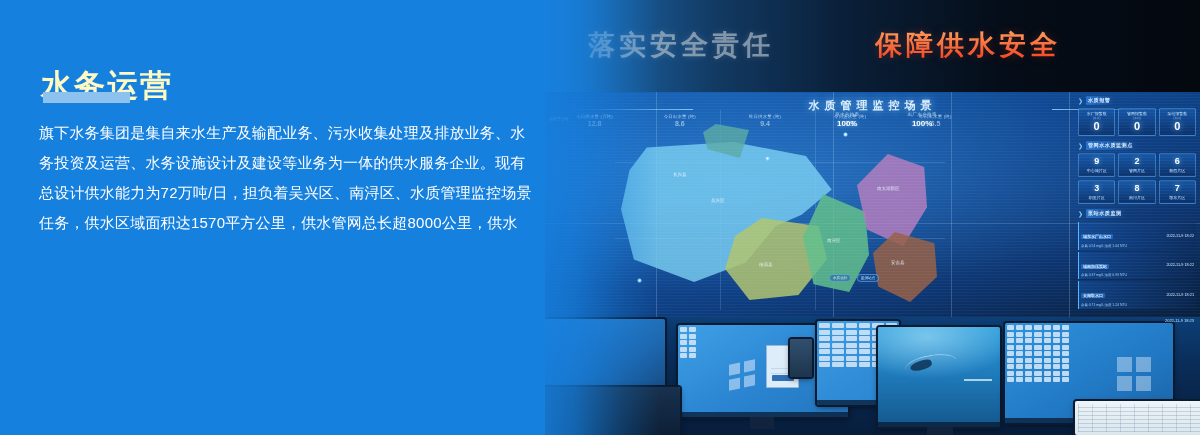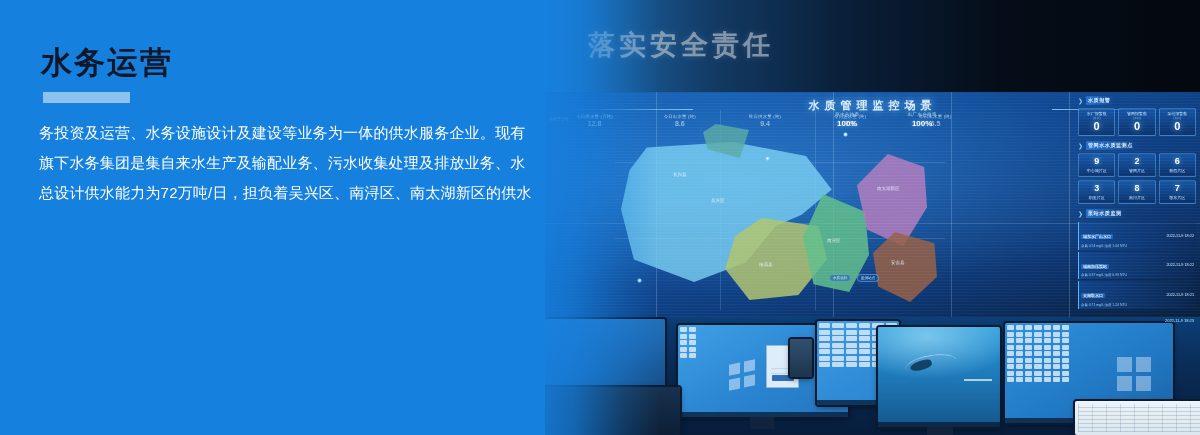--- a/index.html
+++ b/index.html
@@ -126,37 +126,38 @@
 
   .winlogo { position:absolute; width:26px; height:26px; opacity:.5; }
   .winlogo span { position:absolute; width:11px; height:11px; background:#e8f3ff; }
 
   
   .fade {
     position:absolute; left:480px; top:0; width:180px; height:435px;
     background:linear-gradient(90deg,#1680df 0%, rgba(22,128,223,.96) 24%, rgba(22,128,223,.72) 52%, rgba(22,128,223,.25) 80%, rgba(22,128,223,0) 100%);
   }
   .copy { position:absolute; left:0; top:0; width:545px; height:435px; }
-  .heading { position:absolute; left:41px; top:47px; color:#0f172a; font-size:31px; font-weight:700;
+  .heading { position:absolute; left:41px; top:70px; color:#fef9c3; font-size:31px; font-weight:700;
      letter-spacing:2px; line-height:1; }
   .rule { position:absolute; left:43px; top:92px; width:87px; height:11px; background:#8ec2ee; }
   .body-copy { position:absolute; left:39px; top:118px; width:520px; color:#ffffff;
      font-size:15px; line-height:30px; letter-spacing:.2px; }
   .body-copy p { white-space:nowrap; }
 </style>
 </head>
 <body>
 
 <div class="stage">
 
   <div class="photo">
     <div class="photo-inner">
 
       <div class="banner-wall">
         <div class="banner-txt left">落实安全责任</div>
+        <div class="banner-txt right">保障供水安全</div>
       </div>
 
       <div class="screen">
 
         <div class="seam" style="left:17%"></div>
         <div class="seam" style="left:44%"></div>
         <div class="seam" style="left:62%"></div>
         <div class="seam" style="left:80%"></div>
         <div class="seam-h" style="top:58%"></div>
 
@@ -520,19 +521,20 @@
       <div style="position:absolute;right:6px;top:318px;font-size:4px;color:#bfe2ff;white-space:nowrap">2022-11-9 18:23</div>
     </div>
   </div>
 
   <div class="fade"></div>
 
   <div class="copy">
     <div class="heading">水务运营</div>
     <div class="rule"></div>
     <div class="body-copy">
+      <p>旗下水务集团是集自来水生产及输配业务、污水收集处理及排放业务、水</p>
       <p>务投资及运营、水务设施设计及建设等业务为一体的供水服务企业。现有</p>
-      <p>旗下水务集团是集自来水生产及输配业务、污水收集处理及排放业务、水</p>
-      <p>总设计供水能力为72万吨/日，担负着吴兴区、南浔区、南太湖新区的供水</p>
+      <p>总设计供水能力为72万吨/日，担负着吴兴区、南浔区、水质管理监控场景</p>
+      <p>任务，供水区域面积达1570平方公里，供水管网总长超8000公里，供水</p>
     </div>
   </div>
 
 </div>
 
 </body></html>

